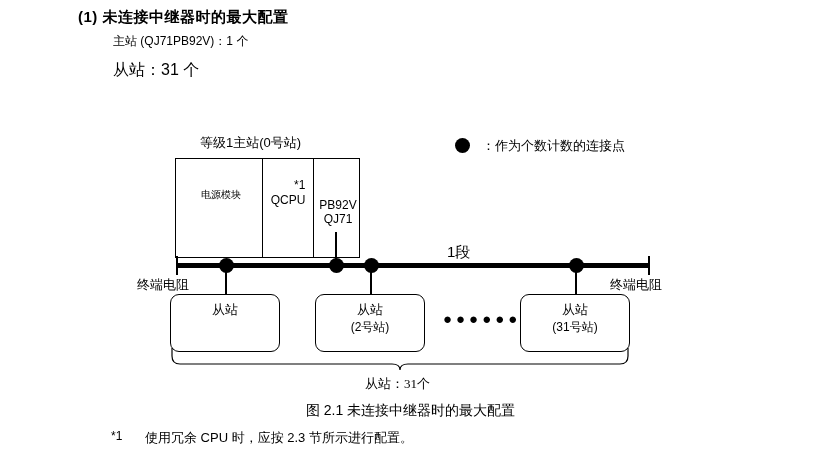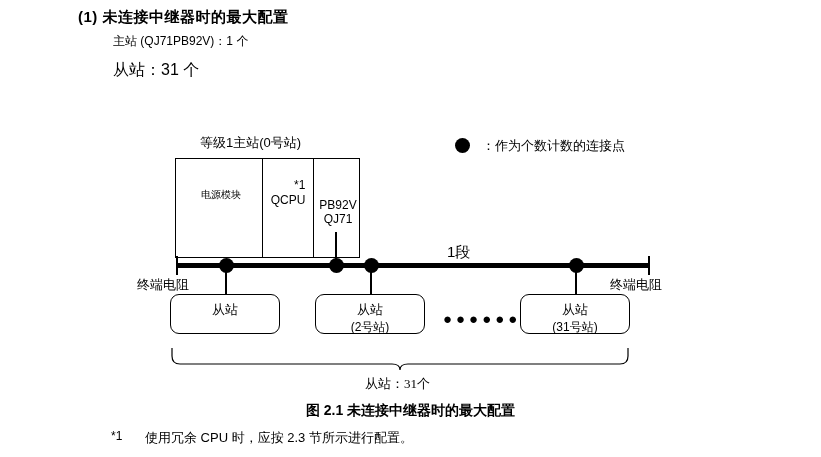--- a/index.html
+++ b/index.html
@@ -193,21 +193,21 @@
     background: #000;
   }
   #drop1 { left: 225px; }
   #drop2 { left: 370px; }
   #drop3 { left: 575px; }
 
   
   .slave-box {
     top: 294px;
     width: 110px;
-    height: 40px;
+    height: 58px;
     border: 1px solid #000;
     box-sizing: border-box;
     border-radius: 9px;
     background: #fff;
     text-align: center;
     font-size: 13px;
     line-height: 1.35;
     padding-top: 6px;
   }
   #slave1 { left: 170px; }
@@ -240,21 +240,21 @@
     font-family: Liberation Serif, serif;
   }
 
   
   #fig-caption {
     left: 0;
     top: 402px;
     width: 821px;
     text-align: center;
     font-size: 14px;
-    font-weight: bold;
+    font-weight: normal;
   }
 
   
   #footnote-marker {
     left: 111px;
     top: 429px;
     font-size: 12px;
   }
   #footnote-text {
     left: 145px;

